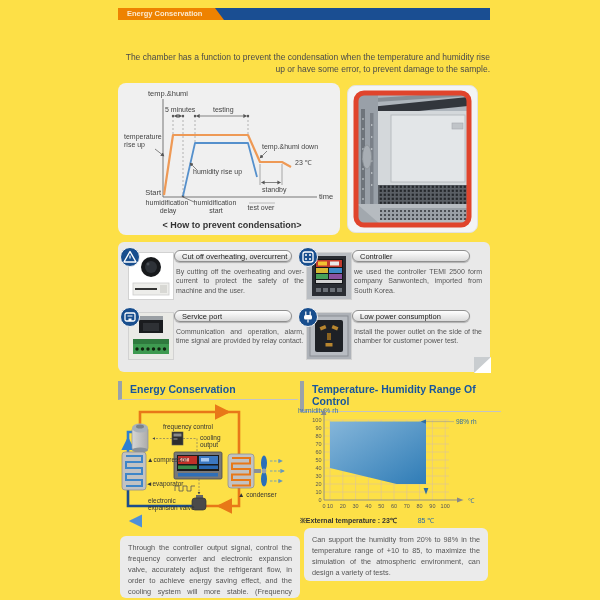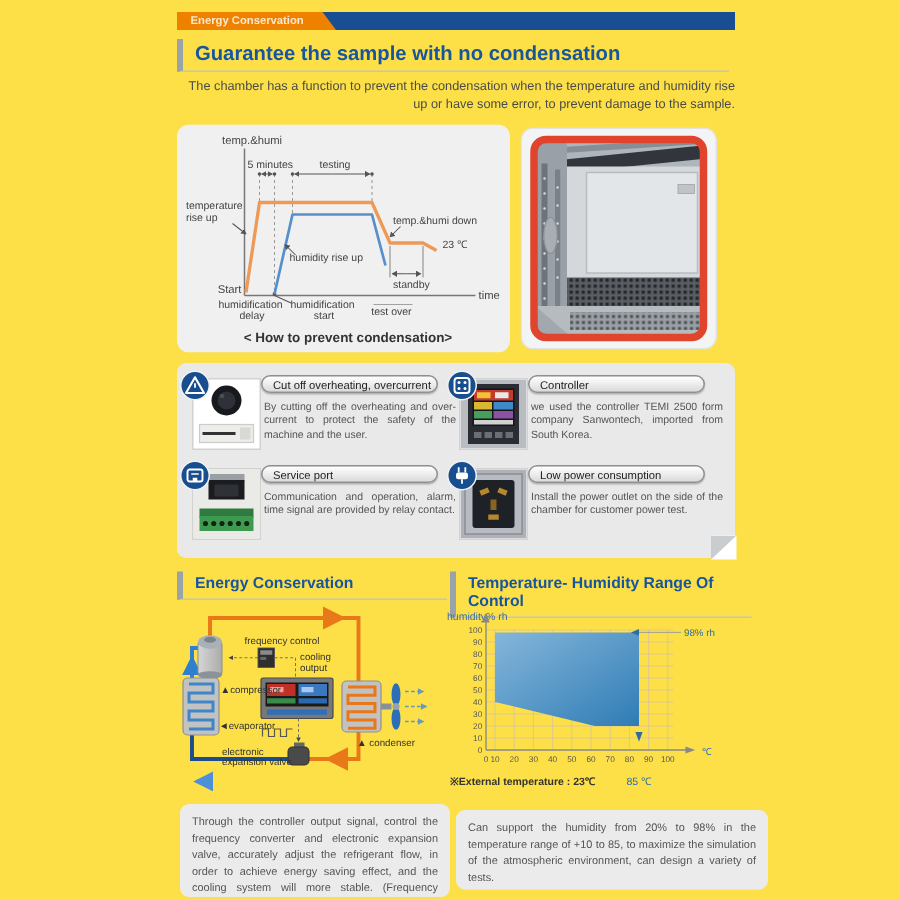--- a/index.html
+++ b/index.html
@@ -32,32 +32,31 @@
              white-space:nowrap;}
   .card-text{position:absolute;left:52px;top:19px;width:128px;font-size:7px;line-height:1.35;
              color:#555;text-align:justify;}
   
   .sub-title{font-size:10.5px;}
   #energy-title{left:118px;top:381px;width:168px;}
   #range-title{left:300px;top:381px;width:189px;}
   .bodybox{background:#EBEBEB;border-radius:6px;font-size:7.3px;line-height:1.5;color:#555;
            padding:7px 8px;box-sizing:border-box;text-align:justify;}
   #energy-box{left:120px;top:536px;width:180px;height:62px;}
-  #range-box{left:304px;top:540px;width:208px;height:53px;}
+  #range-box{left:304px;top:528px;width:184px;height:53px;}
   svg text{font-family:"Liberation Sans",sans-serif;}
 </style>
 </head>
 <body>
 
 <div id="page">
 
   <div class="abs" id="topbar"></div>
   <div class="abs" id="toptab">Energy Conservation</div>
 
-  <div class="abs sec-title" id="main-title">Guarantee the sample with no condensation</div>
   <div class="abs" id="intro-body">The chamber has a function to prevent the condensation when the temperature and humidity rise up or have some error, to prevent damage to the sample.</div>
 
   <svg class="abs" style="left:118px;top:83px" width="222" height="152" viewBox="0 0 222 152">
     <defs>
       <marker id="ahG" markerWidth="6" markerHeight="6" refX="4.5" refY="3" orient="auto">
         <path d="M0,0 L5,3 L0,6 Z" fill="#555"></path>
         </marker>
     </defs>
     <rect x="0" y="0" width="222" height="152" rx="8" fill="#F0F0F0"></rect>
 

